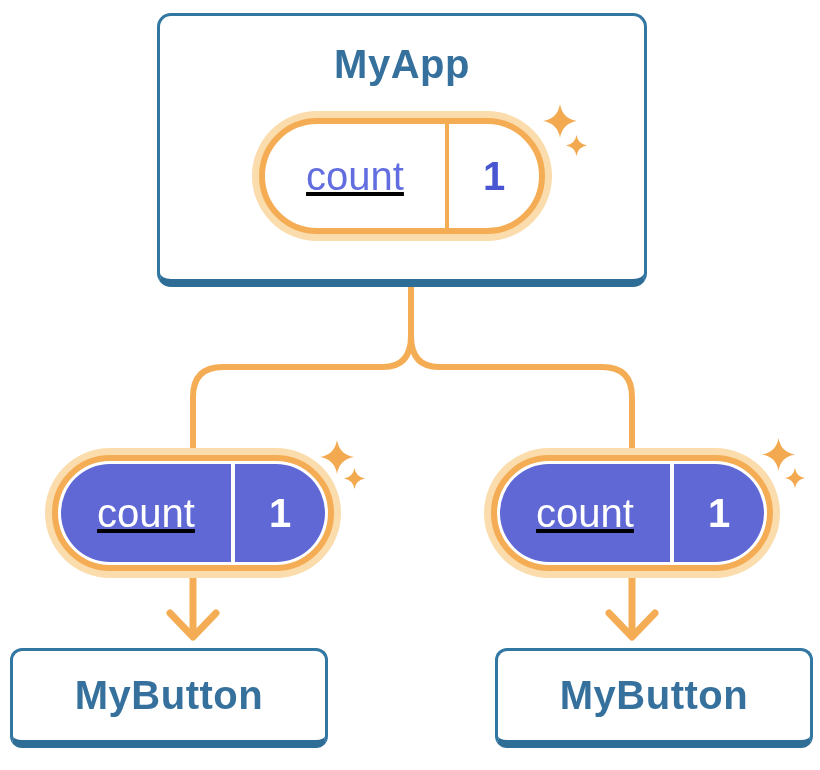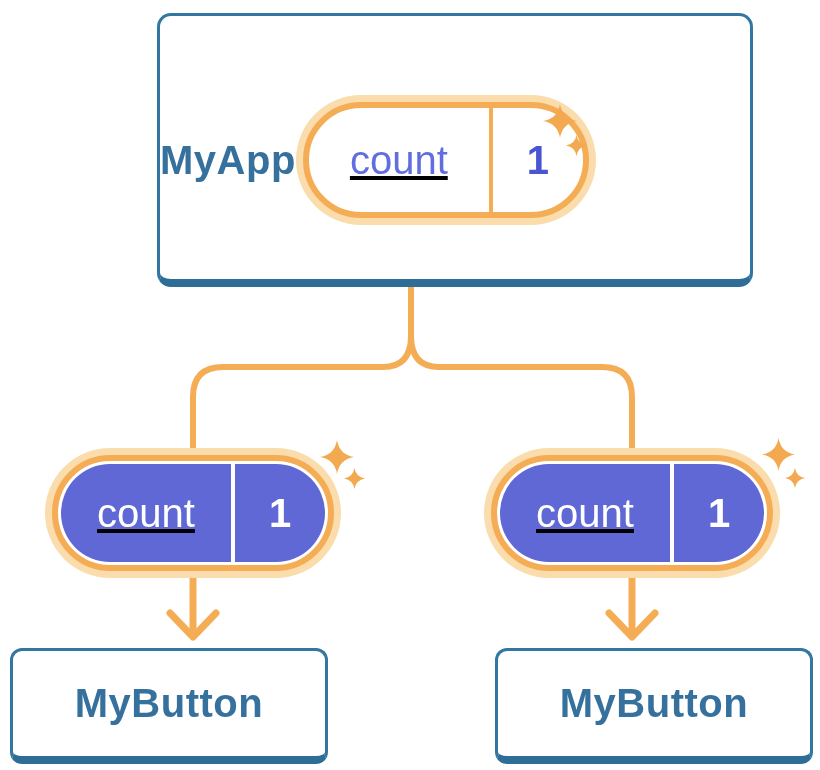--- a/index.html
+++ b/index.html
@@ -15,23 +15,23 @@
   .apath { fill:none; stroke:var(--connector,#f5ad55); stroke-width:7;
            stroke-linecap:round; stroke-linejoin:round; }
 
   
   .card {
     position:absolute; box-sizing:border-box; background:#ffffff;
     border:3px solid var(--card-border,#3277a2);
     border-bottom:8px solid var(--card-border-bottom,#2d6d96);
     z-index:2;
   }
-  .app-card { left:157px; top:13px; width:596px; height:274px; border-radius:14px;
-              display:flex; flex-direction:row; align-items:center; }
-  .child-card { width:318px; height:116px; border-radius:12px;
+  .app-card { left:157px; top:13px; width:490px; height:274px; border-radius:14px;
+              display:flex; flex-direction:column; align-items:center; }
+  .child-card { width:318px; height:100px; border-radius:12px;
                 display:flex; align-items:center; justify-content:center; }
   .card-left  { left:10px;  top:648px; }
   .card-right { left:495px; top:648px; }
   .card-title { margin:0; font-size:40px; font-weight:bold; letter-spacing:0.5px;
                 color:var(--card-text,#36719d); text-align:center; }
   .app-card .card-title { margin-top:26px; }
 
   
   .pill {
     box-sizing:border-box; width:296px; height:130px; padding:7px;

